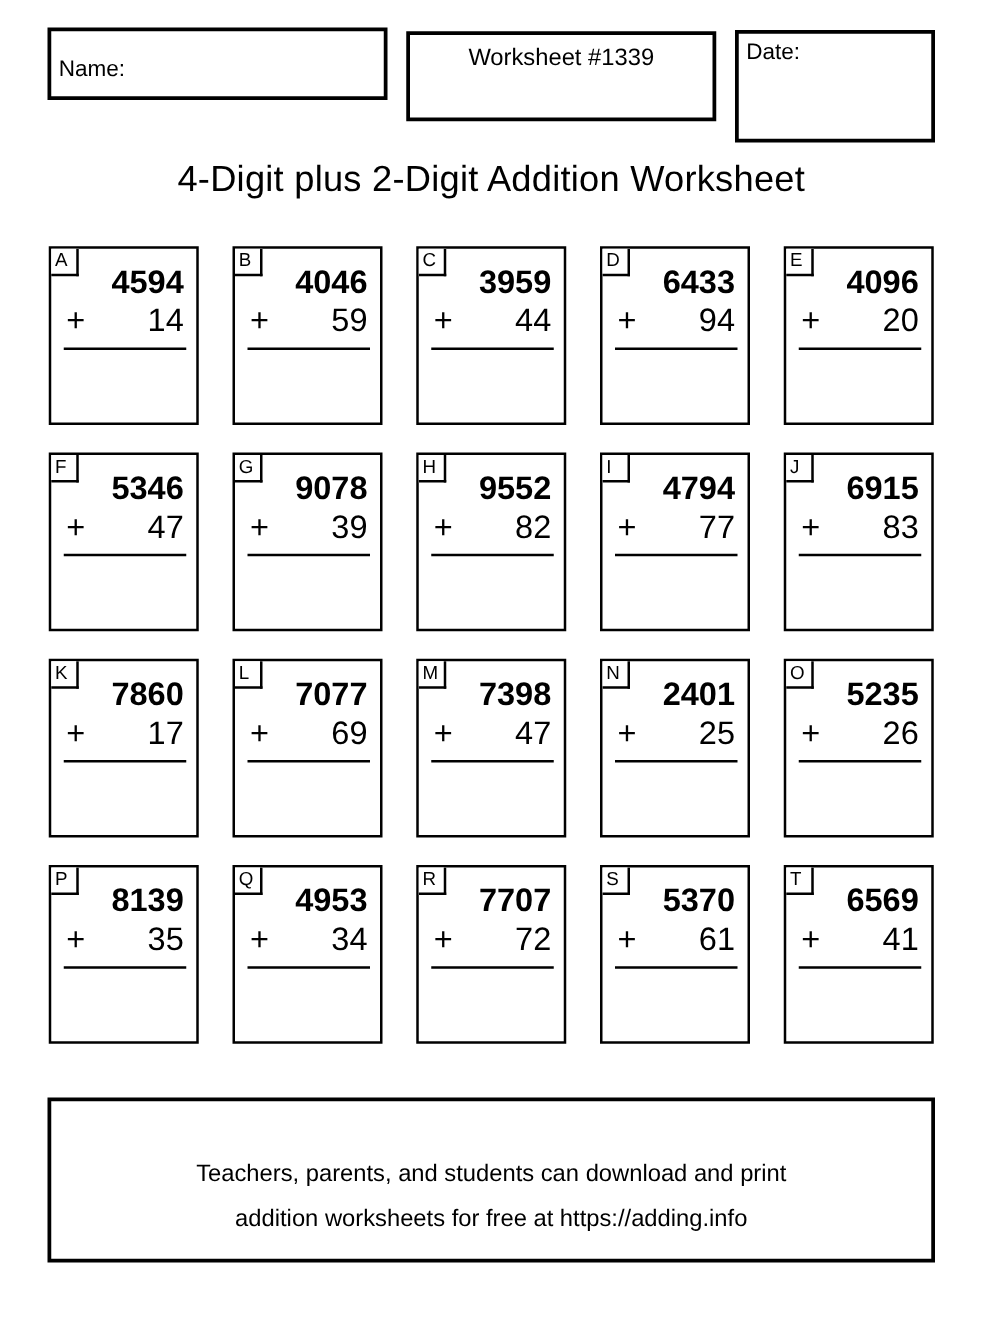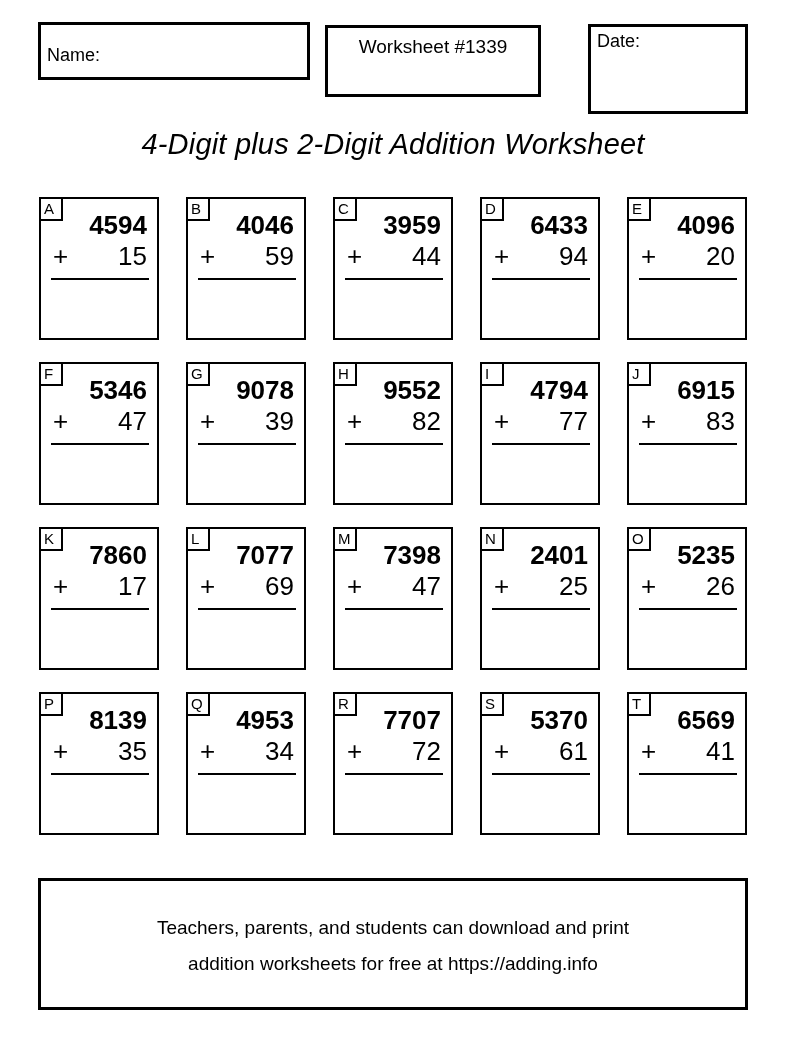--- a/index.html
+++ b/index.html
@@ -18,21 +18,21 @@
   
   .name-box {
     position: absolute; left: 38px; top: 22px;
     width: 272px; height: 58px;
     border: 3px solid #000;
     padding: 20px 6px;
     font-size: 18px;
   }
   .worksheet-box {
     position: absolute; left: 325px; top: 25px;
-    width: 216px; height: 72px;
+    width: 248px; height: 72px;
     border: 3px solid #000;
     text-align: center;
     font-size: 19px;
     line-height: 33px;
     padding-top: 2px;
   }
   .date-box {
     position: absolute; left: 588px; top: 24px;
     width: 160px; height: 90px;
     border: 3px solid #000;
@@ -40,21 +40,20 @@
     font-size: 18px;
   }
 
   
   .title {
     position: absolute; left: 0; top: 128px;
     width: 100%;
     text-align: center;
     font-size: 29px;
     letter-spacing: 0.2px;
-    font-style: italic;
   }
 
   
   .problems-grid {
     position: absolute; left: 39px; top: 197px;
     width: 708px;
     display: grid;
     grid-template-columns: repeat(5, 120px);
     column-gap: 27px;
     row-gap: 22px;
@@ -100,21 +99,21 @@
   .answer-space { height: 56px; }
 
   
   .footer-box {
     position: absolute; left: 38px; top: 878px;
     width: 710px; height: 132px;
     border: 3px solid #000;
     text-align: center;
     font-size: 19px;
     line-height: 36px;
-    padding-top: 29px;
+    padding-top: 41px;
   }
 </style>
 </head>
 <body>
 
 <div class="page">
 
   <div class="name-box">
     <span>Name:</span>
   </div>
@@ -128,21 +127,21 @@
   <div class="title">4-Digit plus 2-Digit Addition Worksheet</div>
 
   <div class="problems-grid" id="problems-grid">
     <div class="problem-box">
       <div class="letter-badge">
         <span>A</span>
       </div>
       <div class="top-addend">4594</div>
       <div class="addend-row">
         <span>+</span>
-        <span>15</span>
+        <span>14</span>
       </div>
       <div class="answer-line"></div>
       <div class="answer-space"></div>
     </div>
 
     <div class="problem-box">
       <div class="letter-badge">
         <span>B</span>
       </div>
       <div class="top-addend">4046</div>

